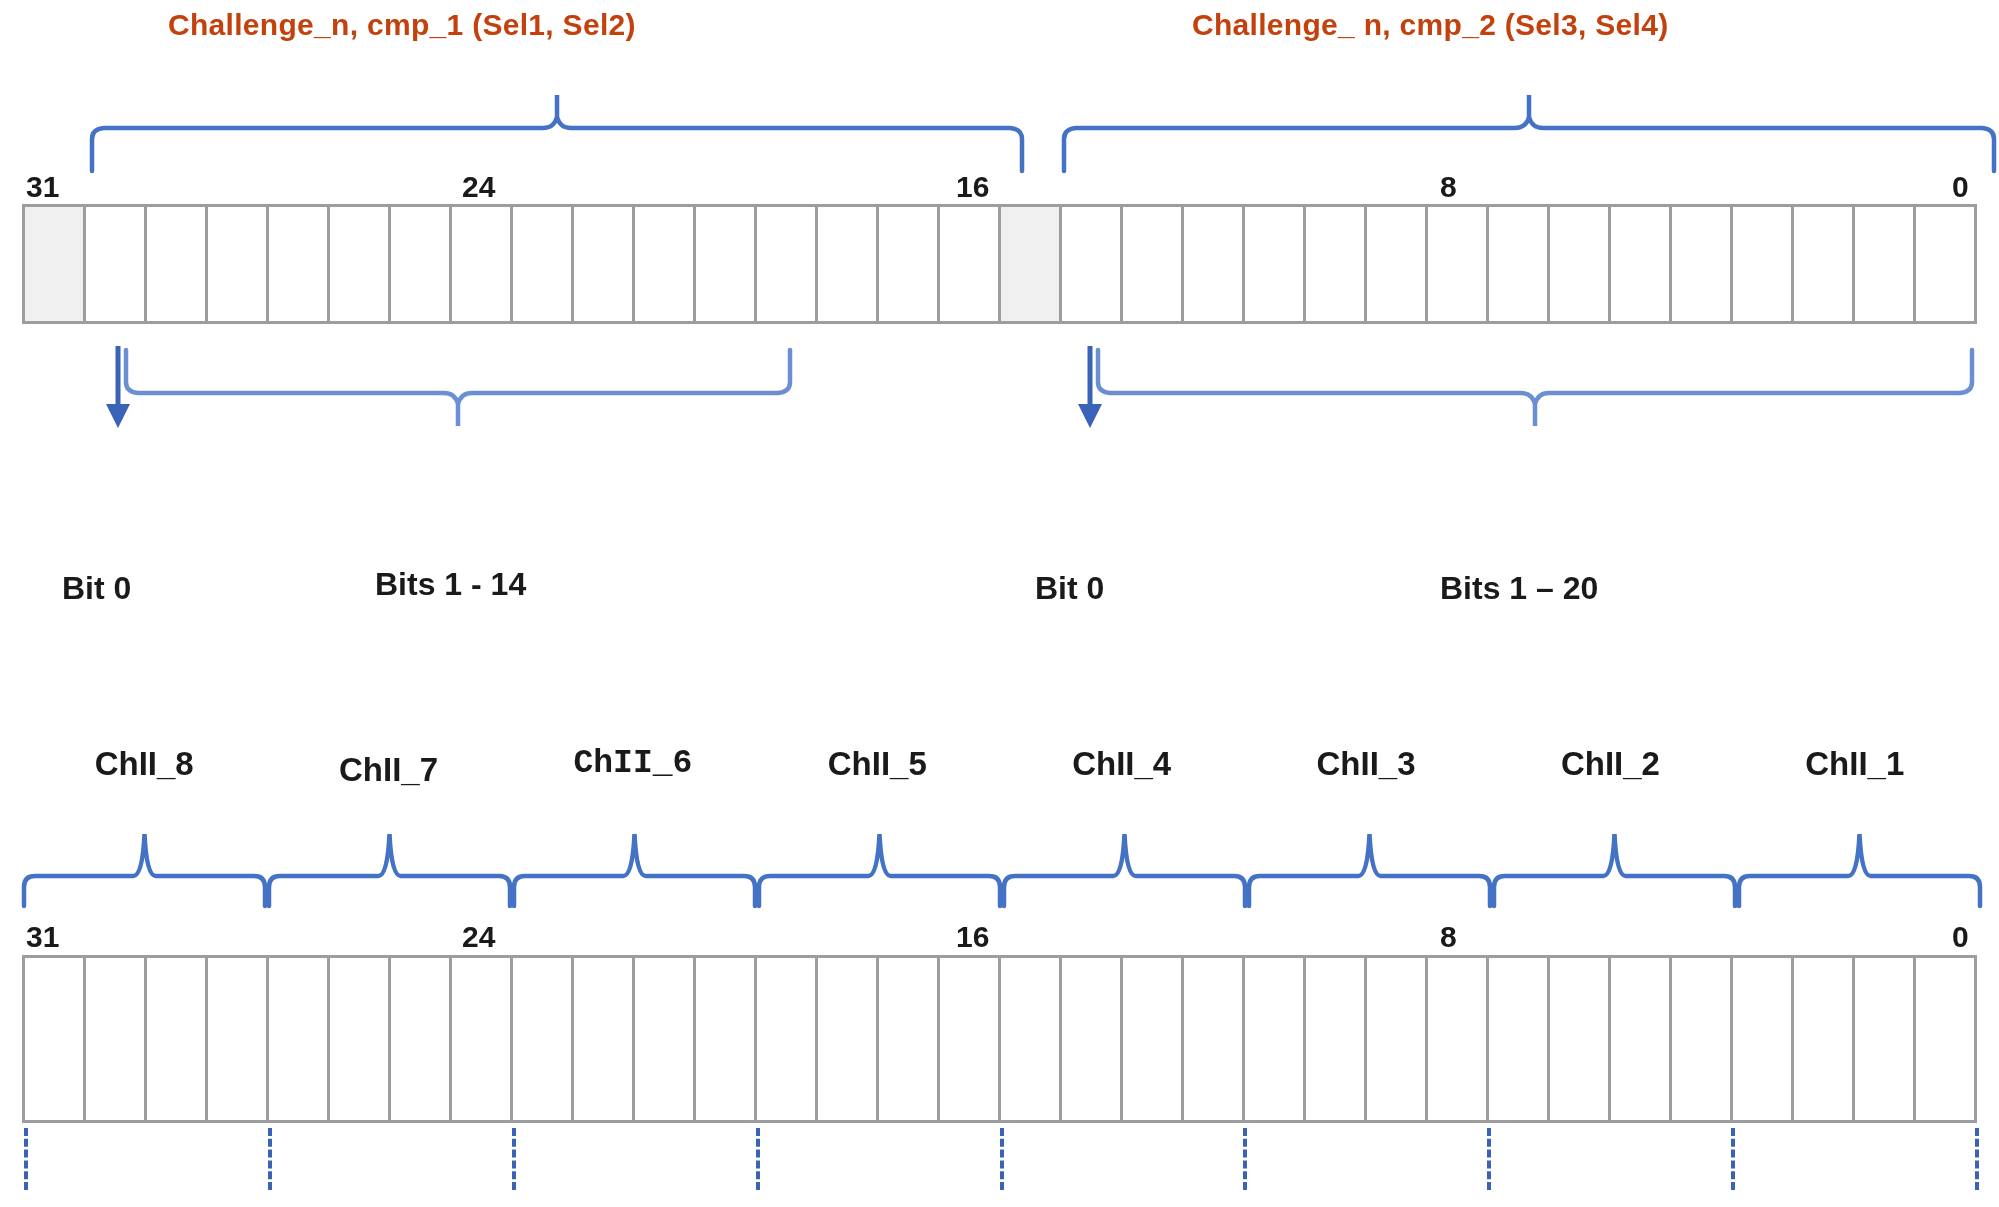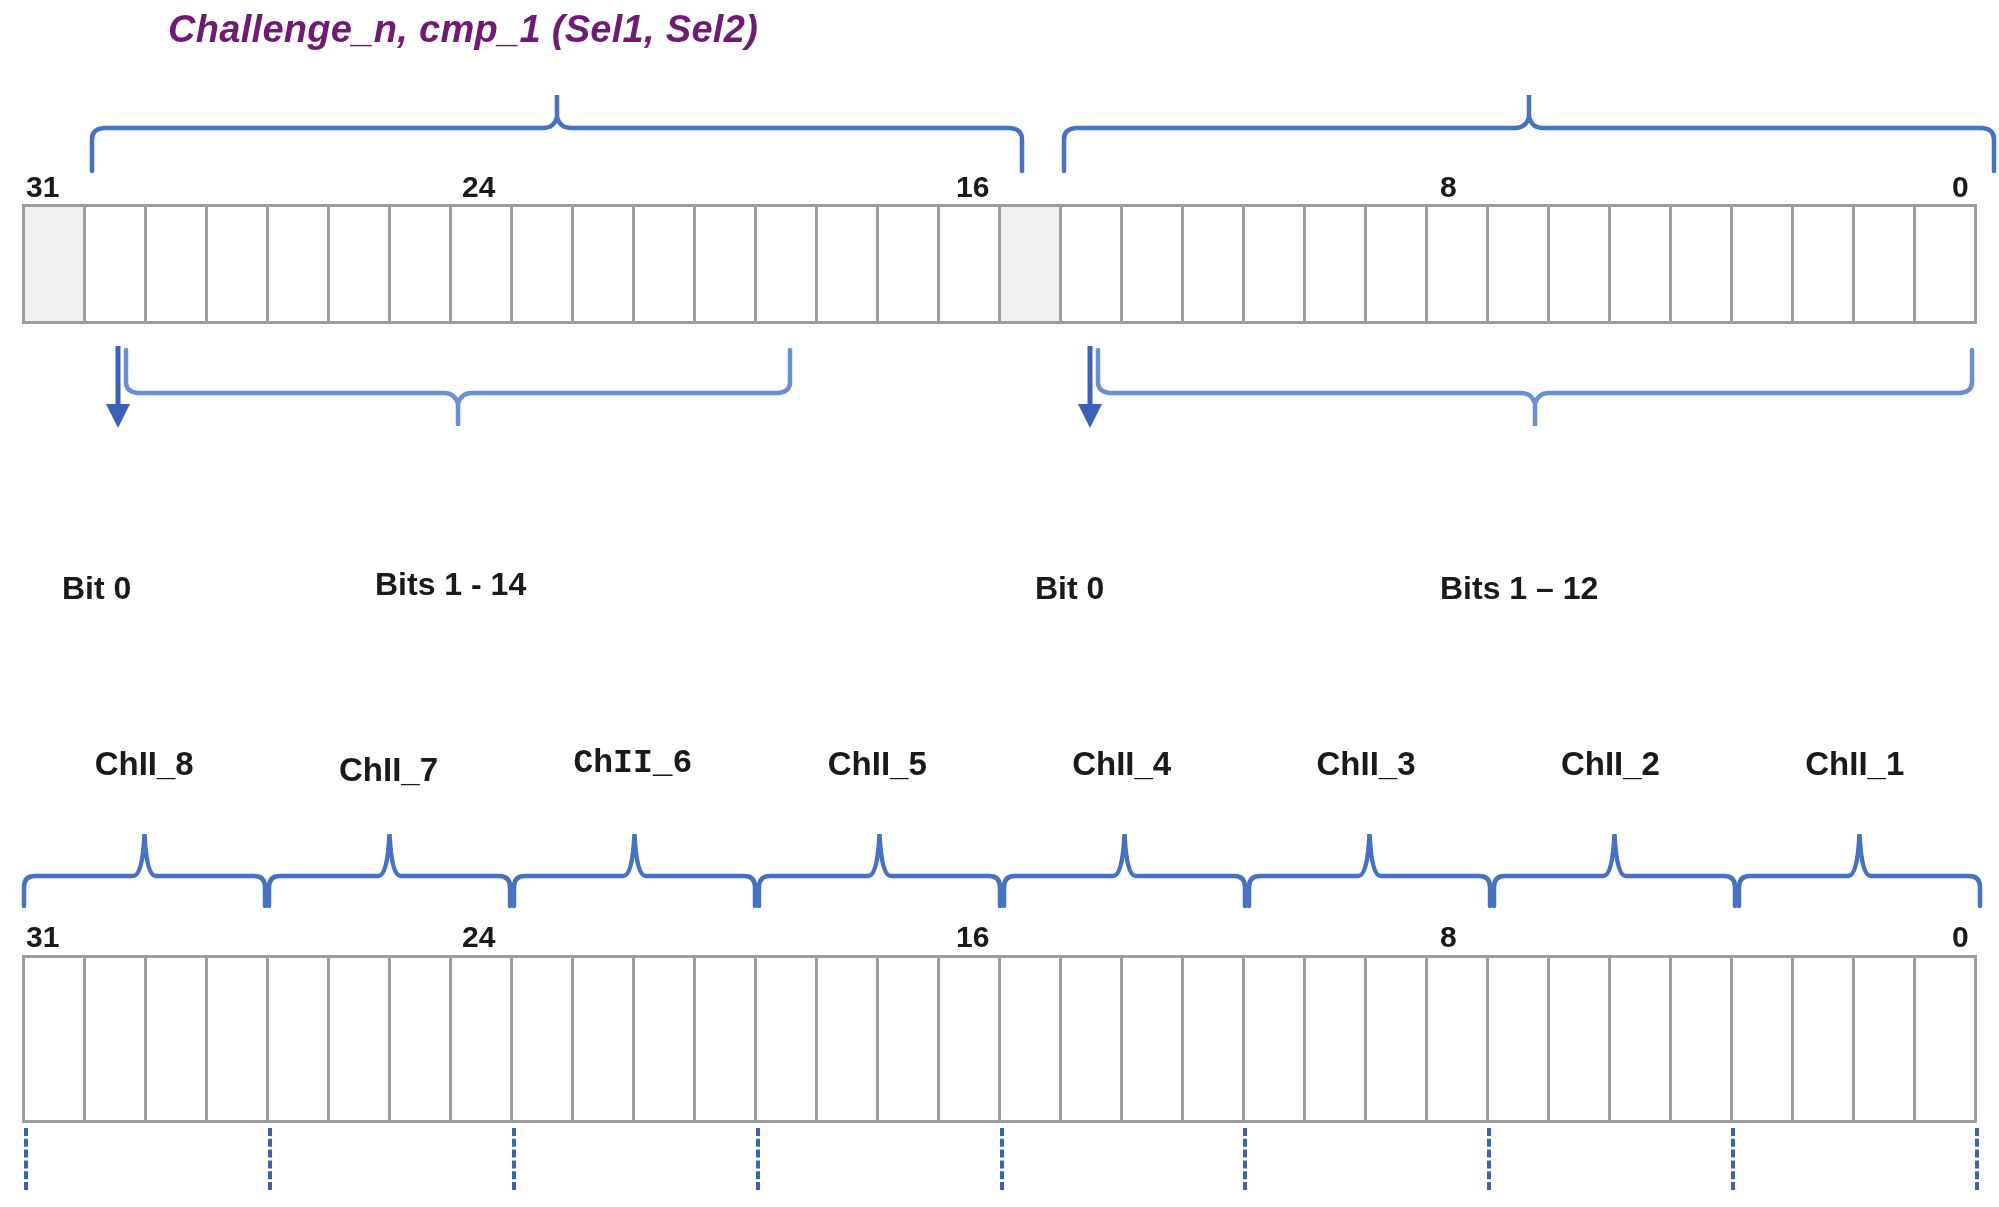--- a/index.html
+++ b/index.html
@@ -15,24 +15,23 @@
     position: relative;
     width: 1999px;
     height: 1207px;
     background: #ffffff;
     overflow: hidden;
   }
   .abs { position: absolute; }
 
   
   .section-title {
-    font-style: italic;
-    font-weight: bold;
-    font-size: 38px;
-    color: #701a75;
+    font-weight: bold;
+    font-size: 30px;
+    color: #c2410c;
     white-space: nowrap;
     letter-spacing: 0.3px;
   }
 
   
   .ruler-num {
     font-size: 30px;
     font-weight: bold;
     color: #1a1a1a;
     white-space: nowrap;
@@ -83,20 +82,21 @@
     height: 62px;
   }
 </style>
 </head>
 <body>
 
 <div id="canvas">
 
   <div class="abs section-title" style="left:168px; top:8px;">Challenge_n,  cmp_1  (Sel1, Sel2)</div>
 
+  <div class="abs section-title" style="left:1192px; top:8px;">Challenge_ n,  cmp_2  (Sel3, Sel4)</div>
 
   <div class="brace-wrap" style="left:88px; top:95px;">
     <svg width="938" height="76" viewBox="0 0 938 76">
       <path d="M 4 76 L 4 44 Q 4 34 16 33 L 455 33 Q 466 33 469 22 L 469 0
                L 469 22 Q 472 33 483 33 L 922 33 Q 934 34 934 44 L 934 76" fill="none" stroke="#4472c4" stroke-width="4.5" stroke-linecap="round"></path>
     </svg>
   </div>
 
   <div class="brace-wrap" style="left:1060px; top:95px;">
     <svg width="938" height="76" viewBox="0 0 938 76">
@@ -170,21 +170,21 @@
   <div class="brace-wrap" style="left:1094px; top:350px;">
     <svg width="882" height="76" viewBox="0 0 882 76">
       <path d="M 4 0 L 4 32 Q 4 42 16 43 L 427 43 Q 438 43 441 54 L 441 76
                L 441 54 Q 444 43 455 43 L 866 43 Q 878 42 878 32 L 878 0" fill="none" stroke="#6b8fd4" stroke-width="4.5" stroke-linecap="round"></path>
     </svg>
   </div>
 
   <div class="abs bit-label" style="left:62px; top:570px;">Bit 0</div>
   <div class="abs bit-label" style="left:375px; top:566px;">Bits 1 - 14</div>
   <div class="abs bit-label" style="left:1035px; top:570px;">Bit 0</div>
-  <div class="abs bit-label" style="left:1440px; top:570px;">Bits 1 – 12</div>
+  <div class="abs bit-label" style="left:1440px; top:570px;">Bits 1 – 20</div>
 
   <div id="chunk-labels">
       <div class="abs chunk-label" style="left: 22px; top: 745px; width: 244.375px;">ChII_8</div>
       <div class="abs chunk-label" style="left: 266.375px; top: 751px; width: 244.375px;">ChII_7</div>
       <div class="abs chunk-label" style="left: 510.75px; top: 745px; width: 244.375px; font-family: Liberation Mono, monospace;">ChII_6</div>
       <div class="abs chunk-label" style="left: 755.125px; top: 745px; width: 244.375px;">ChII_5</div>
       <div class="abs chunk-label" style="left: 999.5px; top: 745px; width: 244.375px;">ChII_4</div>
       <div class="abs chunk-label" style="left: 1243.88px; top: 745px; width: 244.375px;">ChII_3</div>
       <div class="abs chunk-label" style="left: 1488.25px; top: 745px; width: 244.375px;">ChII_2</div>
       <div class="abs chunk-label" style="left: 1732.62px; top: 745px; width: 244.375px;">ChII_1</div>

